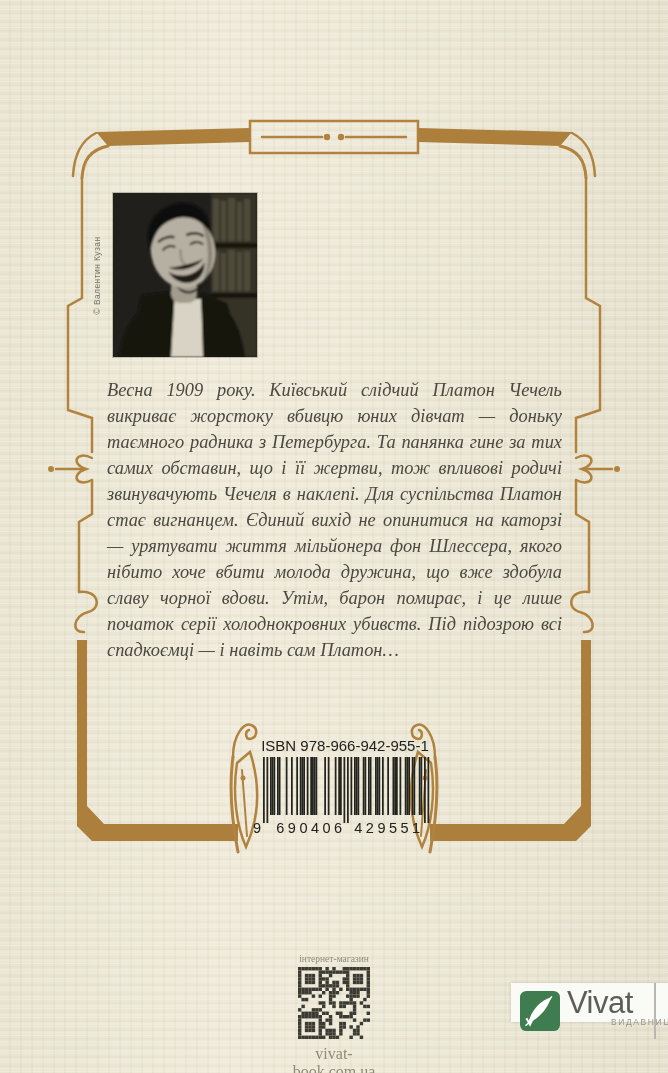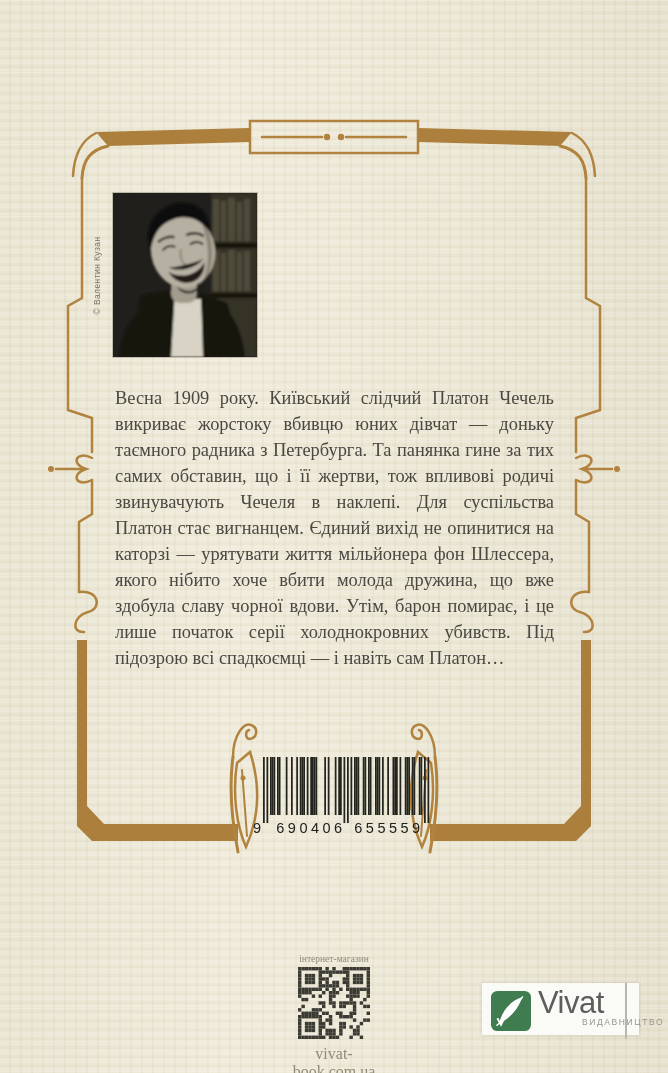--- a/index.html
+++ b/index.html
@@ -18,21 +18,21 @@
   .photo{position:absolute;left:113px;top:193px;width:144px;height:164px;box-shadow:0 0 0 1px rgba(60,50,30,.25);}
   .photo svg{display:block;}
   .credit{position:absolute;left:92px;top:358px;transform:rotate(-90deg);transform-origin:0 0;
     width:165px;font-family:"Liberation Sans",sans-serif;font-size:8.5px;color:#76746a;letter-spacing:.4px;text-align:center;}
   .bio{position:absolute;left:269px;top:197px;width:330px;
     font-size:18px;line-height:24.4px;color:#494840;white-space:pre-line;font-weight:600;}
 
   
   .synopsis{position:absolute;left:99px;top:369px;width:471px;color:#4a4941;
     font-size:18.4px;line-height:26px;text-align:justify;}
-  .synopsis p{margin:16px;}
+  .synopsis p{margin:8px;font-style:italic;}
   .synopsis .p2{text-indent:30px;}
 
   
   .isbn-label{position:absolute;left:245px;top:737px;width:200px;text-align:center;
     font-family:"Liberation Sans",sans-serif;font-size:15px;color:#21211d;}
   .bars{position:absolute;left:259px;top:757px;}
   .barcode-digits{position:absolute;left:259px;top:820px;width:172px;height:18px;
     font-family:"Liberation Sans",sans-serif;font-size:14.5px;color:#21211d;}
   .barcode-digits span{position:absolute;top:0;}
   .bd0{left:-6px;}
@@ -40,21 +40,21 @@
   .bd2{left:92px;width:76px;text-align:center;letter-spacing:3.5px;}
 
   
   .qr-wrap{position:absolute;left:284px;top:930px;width:100px;text-align:center;
     font-family:Liberation Serif, serif;color:#8e8b79;margin-top:24px;}
   .qr-caption{font-size:9.5px;}
   .qr-box{margin:3px auto 2px auto;width:72px;height:72px;}
   .qr-url{font-size:16px;}
 
   
-  .pub-strip{position:absolute;left:482px;top:983px;width:157px;height:52px;background:#fafaf6;
+  .pub-strip{position:absolute;left:511px;top:983px;width:157px;height:39px;background:#fafaf6;
     box-shadow:0 0 3px rgba(90,85,60,.25);}
   .pub-hairline{position:absolute;left:143px;top:0;width:2px;height:56px;background:#b9b7b0;}
   .pub-logo{position:absolute;left:9px;top:8px;width:40px;height:40px;}
   .pub-text{position:absolute;left:56px;top:3px;width:80px;font-family:"Liberation Sans",sans-serif;}
   .pub-name{font-size:31px;line-height:34px;color:#5d5d5b;font-weight:500;letter-spacing:-0.5px;}
   .pub-type{font-size:8.5px;letter-spacing:1.6px;color:#97978d;text-align:right;margin-top:-3px;margin-left:44px;}
 </style>
 </head>
 <body>
 
@@ -146,20 +146,21 @@
       </g>
     </svg>
   </div>
   <div class="credit">© Валентин Кузан</div>
 
 
   <div class="synopsis">
     <p class="p1">Весна 1909 року. Київський слідчий Платон Чечель викриває жорстоку вбивцю юних дівчат — доньку таємного радника з Петербурга. Та панянка гине за тих самих обставин, що і її жертви, тож впливові родичі звинувачують Чечеля в наклепі. Для суспільства Платон стає вигнанцем. Єдиний вихід не опинитися на каторзі — урятувати життя мільйонера фон Шлессера, якого нібито хоче вбити молода дружина, що вже здобула славу чорної вдови. Утім, барон помирає, і це лише початок серії холоднокровних убивств. Під підозрою всі спадкоємці — і навіть сам Платон…</p>
   </div>
 
+  <div class="isbn-label">ISBN 978-966-942-955-1</div>
   <svg class="bars" id="ean-bars" width="172" height="66" viewBox="0 0 172 66" fill="#24241e">
       <rect x="4.00" y="0" width="1.75" height="66"></rect>
       <rect x="7.50" y="0" width="1.75" height="66"></rect>
       <rect x="11.00" y="0" width="1.75" height="58"></rect>
       <rect x="12.75" y="0" width="1.75" height="58"></rect>
       <rect x="14.50" y="0" width="1.75" height="58"></rect>
       <rect x="18.00" y="0" width="1.75" height="58"></rect>
       <rect x="19.75" y="0" width="1.75" height="58"></rect>
       <rect x="26.75" y="0" width="1.75" height="58"></rect>
       <rect x="32.00" y="0" width="1.75" height="58"></rect>
@@ -202,21 +203,21 @@
       <rect x="152.75" y="0" width="1.75" height="58"></rect>
       <rect x="154.50" y="0" width="1.75" height="58"></rect>
       <rect x="159.75" y="0" width="1.75" height="58"></rect>
       <rect x="161.50" y="0" width="1.75" height="58"></rect>
       <rect x="165.00" y="0" width="1.75" height="66"></rect>
       <rect x="168.50" y="0" width="1.75" height="66"></rect>
     </svg>
   <div class="barcode-digits">
     <span class="bd0">9</span>
     <span class="bd1">690406</span>
-    <span class="bd2">655559</span>
+    <span class="bd2">429551</span>
   </div>
 
   <div class="qr-wrap">
     <div class="qr-caption">інтернет-магазин</div>
     <svg class="qr-box" id="qr-svg" width="72" height="72" viewBox="0 0 72 72" fill="#3b3b33">
         <rect x="0.00" y="0.00" width="3.43" height="3.43"></rect>
         <rect x="3.43" y="0.00" width="3.43" height="3.43"></rect>
         <rect x="6.86" y="0.00" width="3.43" height="3.43"></rect>
         <rect x="10.29" y="0.00" width="3.43" height="3.43"></rect>
         <rect x="13.71" y="0.00" width="3.43" height="3.43"></rect>

